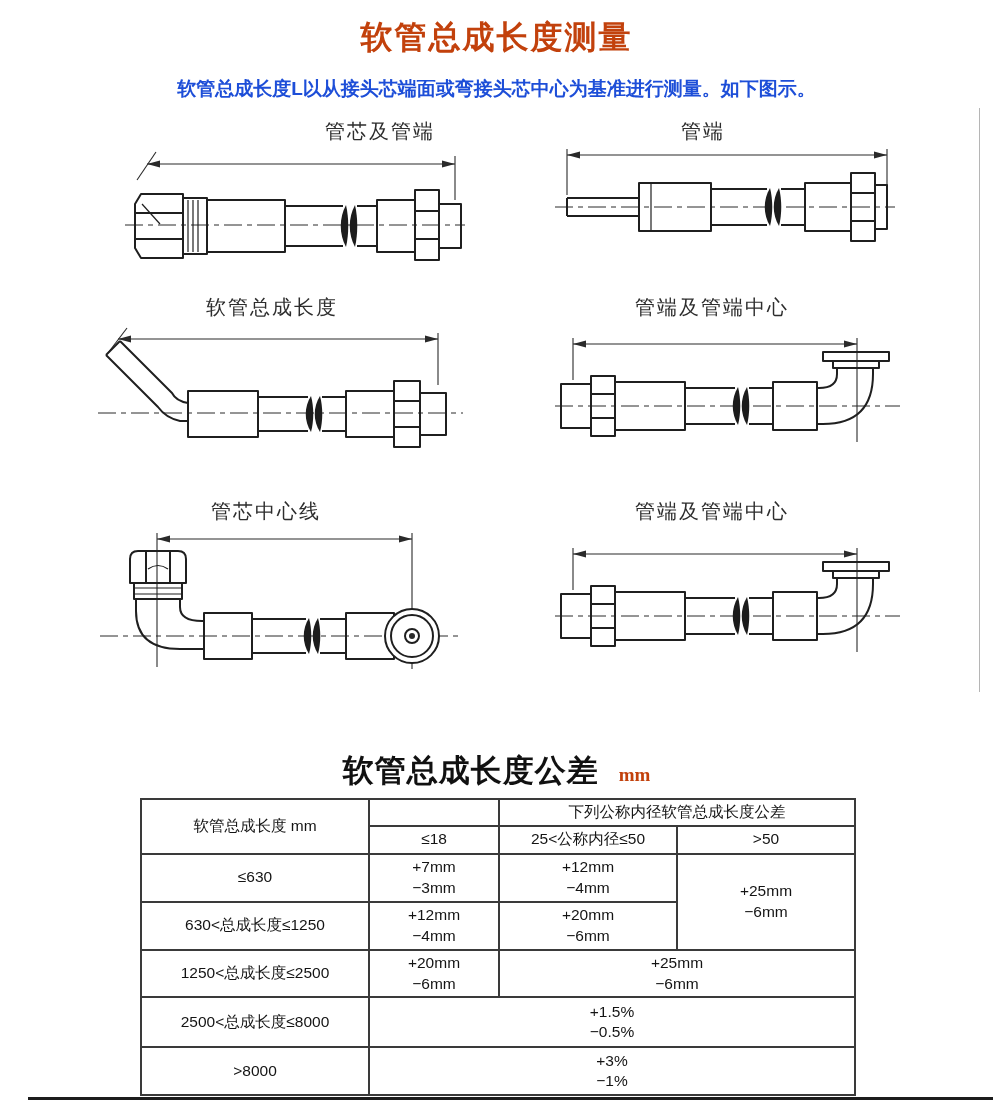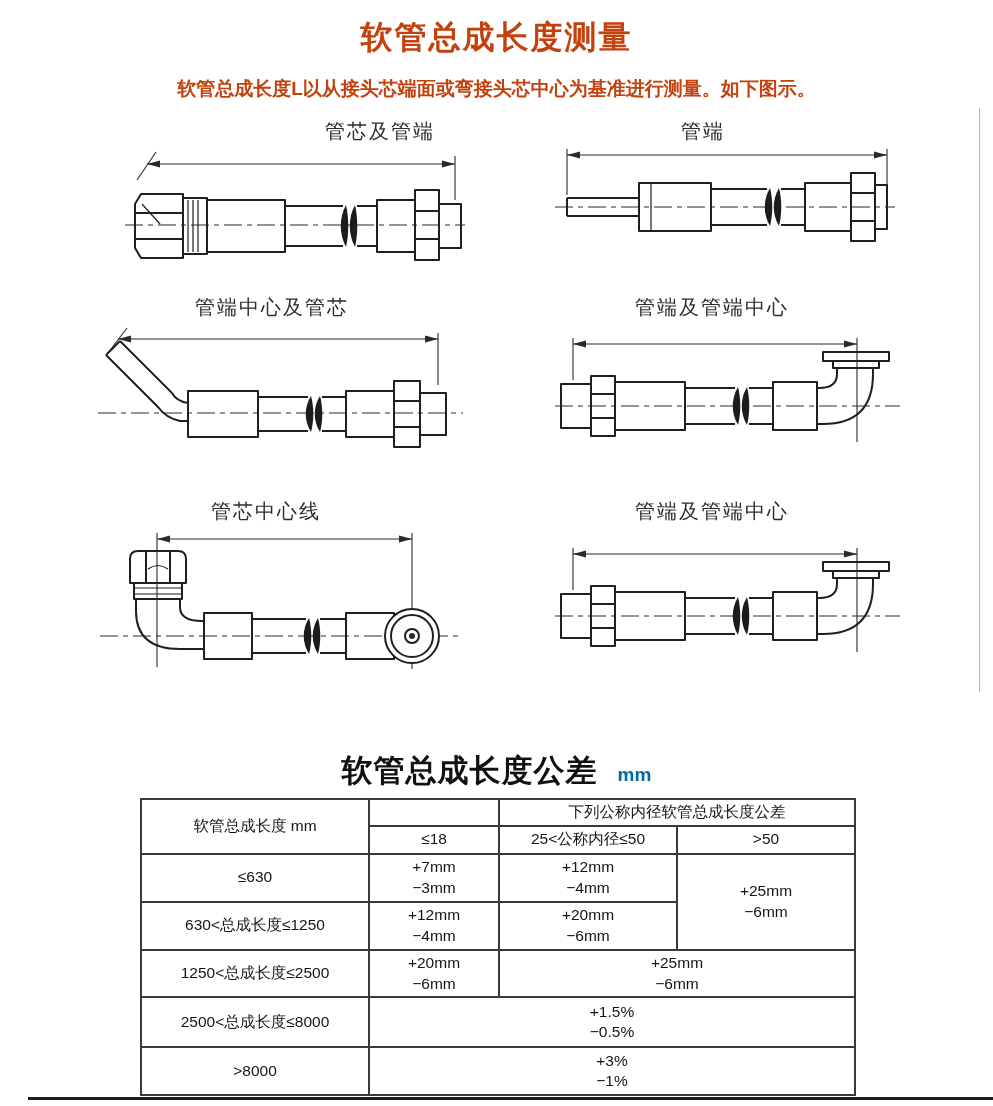--- a/index.html
+++ b/index.html
@@ -9,21 +9,21 @@
     background:#ffffff; overflow:hidden;
     font-family:"Liberation Sans", sans-serif; color:#1a1a1a;
   }
   .doc-title {
     position:absolute; top:16px; left:0; width:100%;
     text-align:center; font-size:32px; font-weight:bold;
     letter-spacing:2px; color:#c2410c;
   }
   .intro {
     position:absolute; top:76px; left:0; width:100%;
-    text-align:center; font-size:19px; font-weight:bold; color:#c2410c;
+    text-align:center; font-size:19px; font-weight:bold; color:#1d4ed8;
   }
   .diag-label {
     position:absolute; width:300px; text-align:center;
     font-family:"Liberation Serif", serif; font-size:20px; color:#2d2d2d;
     letter-spacing:2px;
   }
   .diag { position:absolute; }
   .diag svg { display:block; }
   
   .part   { fill:none; stroke:#1f1f1f; stroke-width:2; stroke-linejoin:round; }
@@ -32,21 +32,21 @@
   .dim    { fill:none; stroke:#2a2a2a; stroke-width:1.2; }
   .arrow  { fill:#2a2a2a; stroke:none; }
   .lens   { fill:#1c1c1c; stroke:none; }
   .detail { fill:none; stroke:#1f1f1f; stroke-width:1.2; }
 
   .table-title-row {
     position:absolute; top:750px; left:0; width:100%;
     display:flex; justify-content:center; align-items:baseline; gap:20px;
   }
   .table-title { font-size:31px; font-weight:bold; color:#111; letter-spacing:1px; }
-  .table-unit  { font-size:19px; font-weight:bold; color:#0369a1; }
+  .table-unit  { font-size:19px; font-weight:bold; color:#c2410c;font-family:Liberation Serif, serif; }
 
   table.tol {
     position:absolute; top:798px; left:140px; width:716px;
     border-collapse:collapse; table-layout:fixed;
     font-size:15.5px; color:#141414;
   }
   table.tol td {
     border:2px solid #3a3a3a; text-align:center; vertical-align:middle;
     padding:2px 4px; line-height:1.35;
   }
@@ -138,21 +138,21 @@
       <g>
         <rect class="part" x="250" y="40" width="46" height="48"></rect>
         <rect class="part" x="296" y="30" width="24" height="68"></rect>
         <line class="part" x1="296" y1="50" x2="320" y2="50"></line>
         <line class="part" x1="296" y1="78" x2="320" y2="78"></line>
         <rect class="part" x="320" y="42" width="12" height="44"></rect>
       </g>
     </svg>
   </div>
 
-  <div class="diag-label" style="left:122px; top:294px;">管端中心及管芯</div>
+  <div class="diag-label" style="left:122px; top:294px;">软管总成长度</div>
   <div class="diag" style="left:98px; top:325px;">
     <svg width="365" height="130" viewBox="0 0 365 130">
       <line class="cl" x1="0" y1="88" x2="365" y2="88"></line>
       <g>
         <line class="dim" x1="20" y1="14" x2="340" y2="14"></line>
         <polygon class="arrow" points="20,14 33,10.4 33,17.6"></polygon>
         <polygon class="arrow" points="340,14 327,10.4 327,17.6"></polygon>
         <line class="thin" x1="10" y1="28" x2="29" y2="3"></line>
         <line class="thin" x1="340" y1="8" x2="340" y2="60"></line>
       </g>

